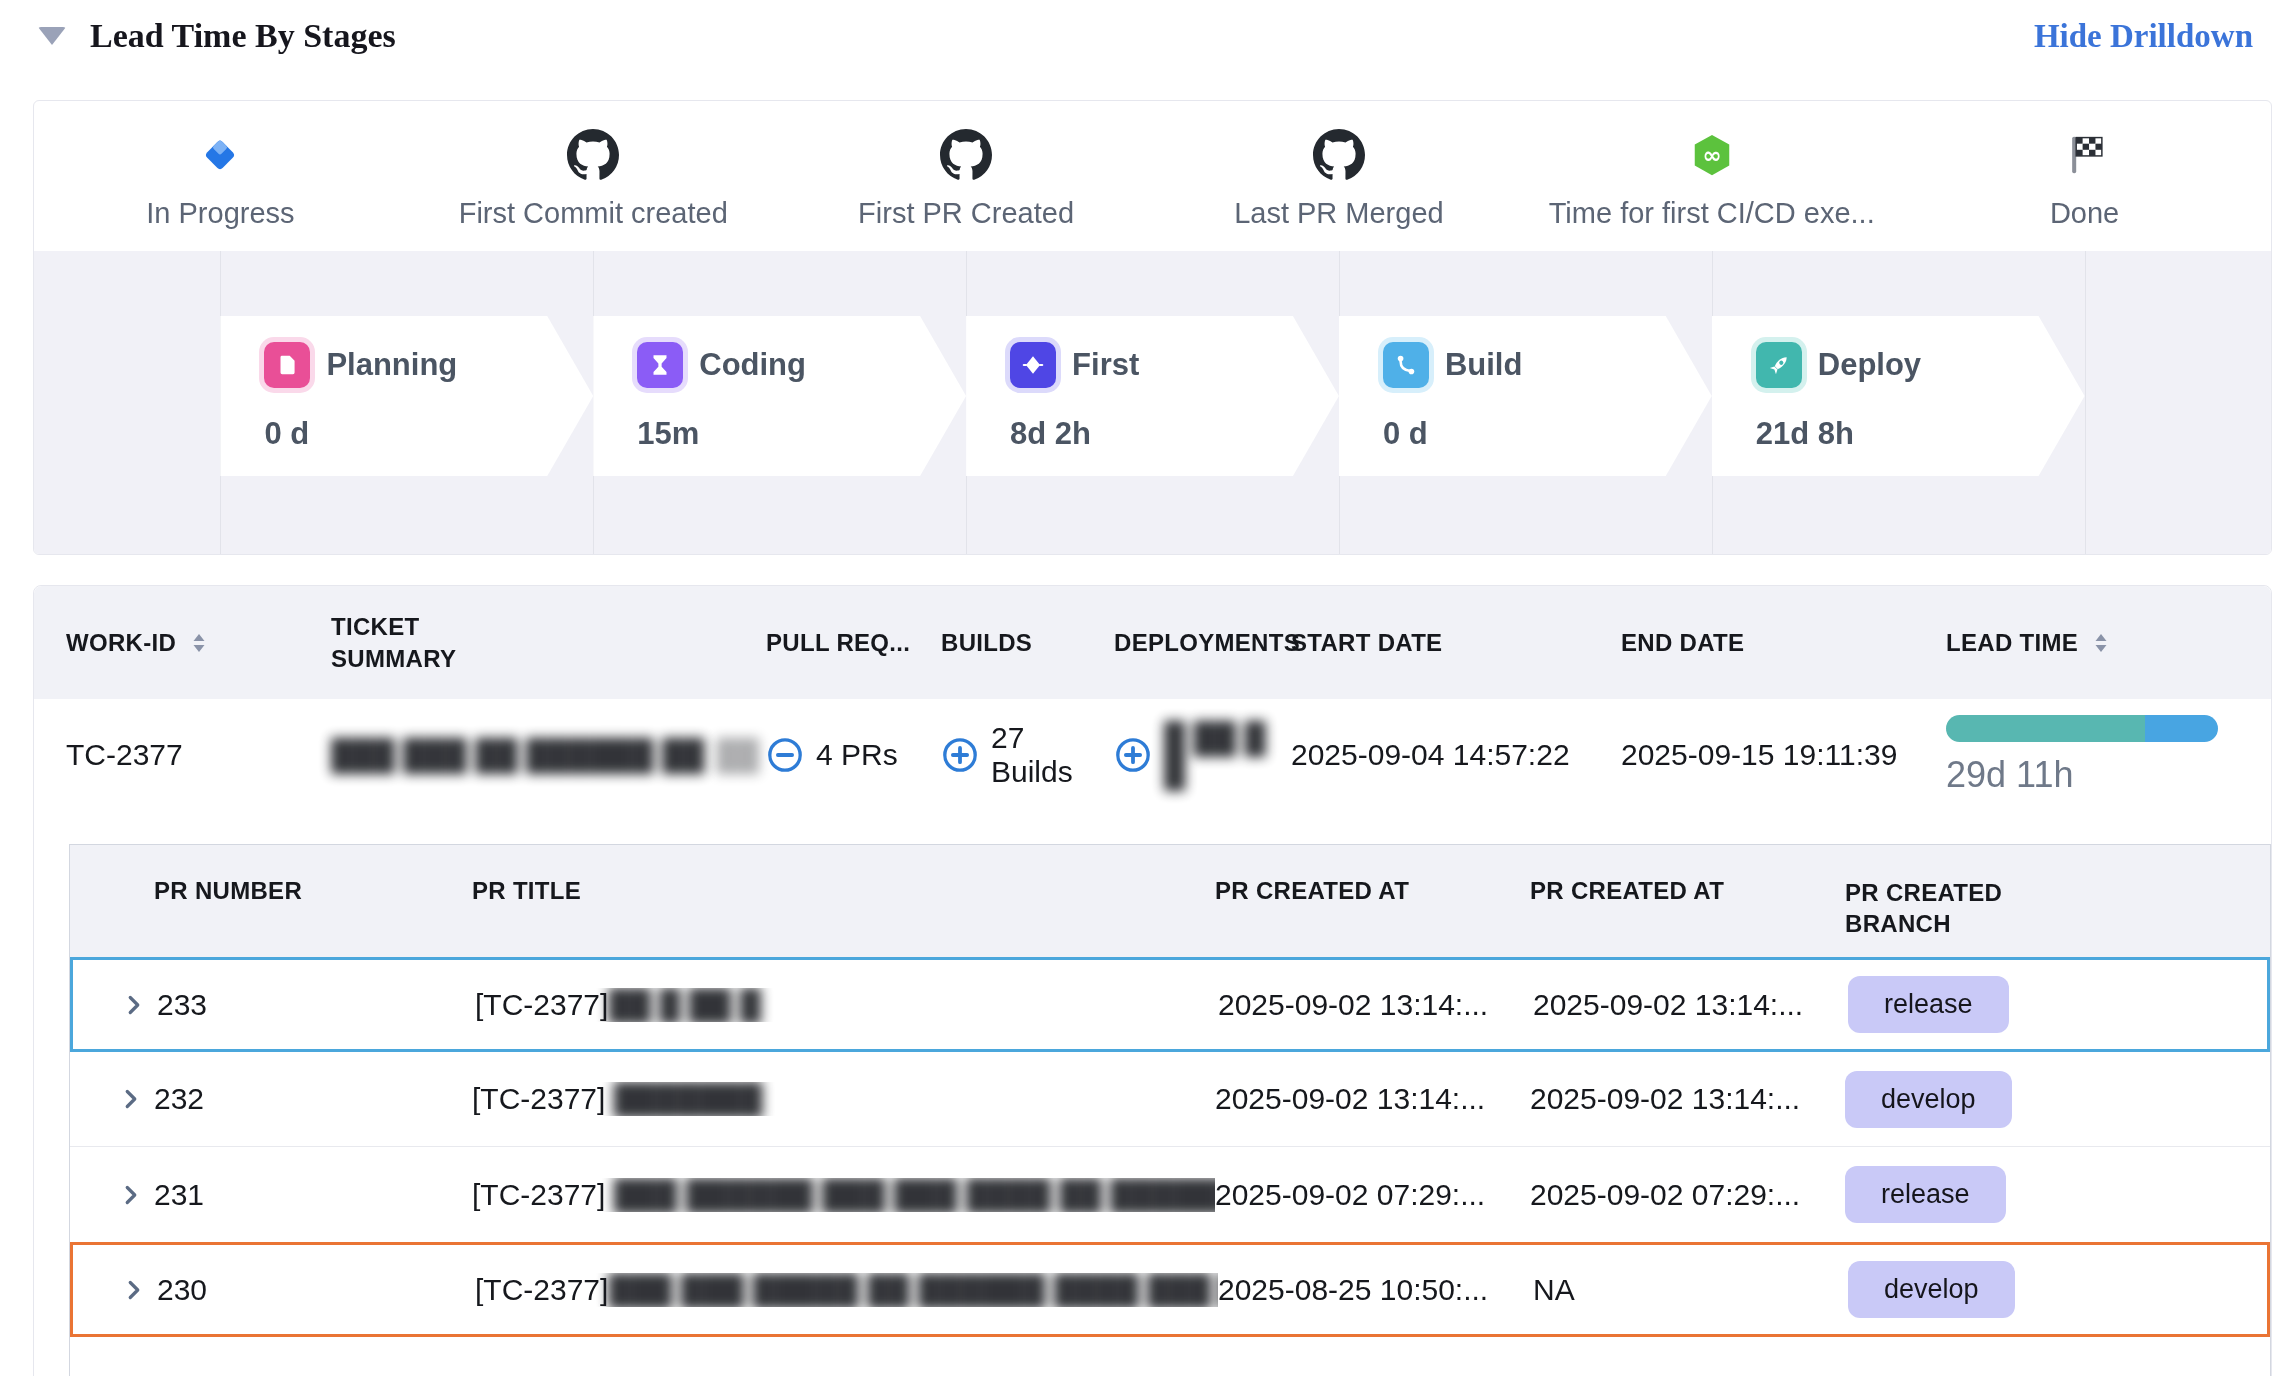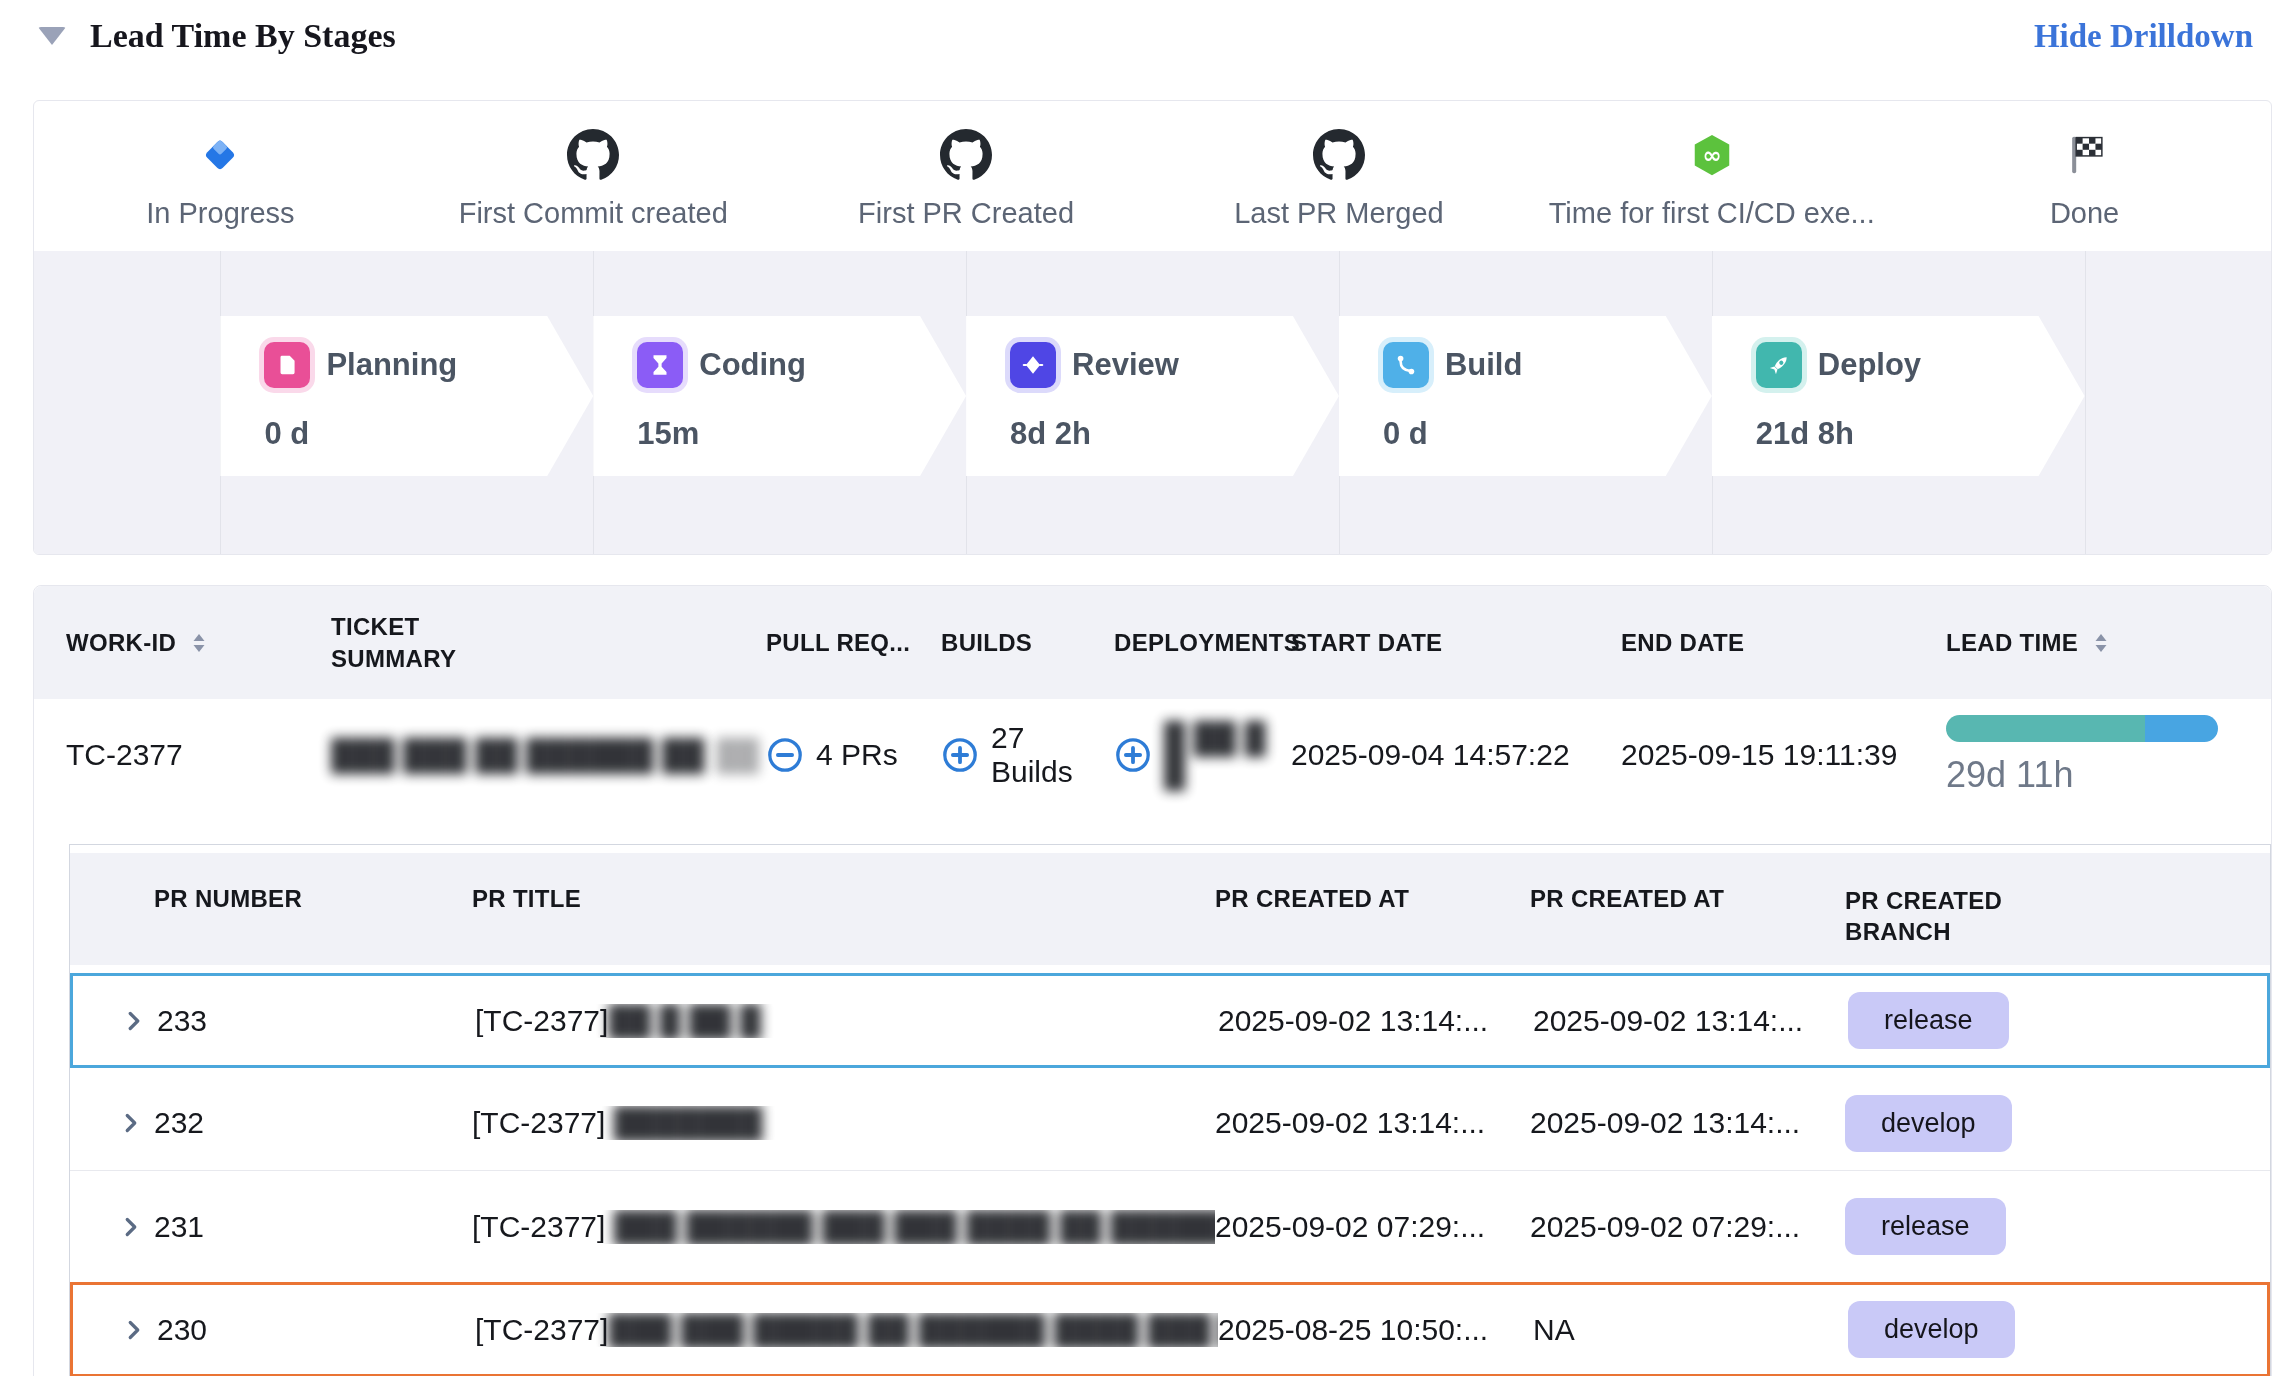--- a/index.html
+++ b/index.html
@@ -58,21 +58,21 @@
   .lead-cell { display:flex; flex-direction:column; gap:12px; align-items:flex-start; }
   .lead-bar { width:272px; height:27px; border-radius:14px; overflow:hidden; display:flex; }
   .seg-teal { width:73%; background:#58b7b1; }
   .seg-blue { width:27%; background:#48a5e2; }
   .lead-text { font-size:36px; color:#6f7989; }
 
   
   .pr-table { position:relative; margin:33px 0 0 35px; width:2202px; height:545px;
     border:1px solid #d3d7e0; background:#fff; }
   .pr-grid { display:grid; grid-template-columns:38px 318px 743px 315px 315px 1fr;
-    padding-left:46px; align-items:center;margin-top:8px; }
+    padding-left:46px; align-items:center; }
   .pr-head { height:112px; background:#f1f2f7; align-items:flex-start; padding-top:32px; }
   .pr-row { height:95px; border-bottom:1px solid #e8e9ee; }
   .pr-row.hl-blue { border:3px solid #4ba7dc; }
   .pr-row.hl-orange { border:3px solid #ea7434; border-bottom:3px solid #ea7434; }
   .pr-row.no-sep { border-bottom:none; }
   .num { font-size:30px; color:#16181d; }
   .pr-title-cell { font-size:30px; color:#16181d; white-space:nowrap; overflow:hidden; }
   .chev { display:flex; align-items:center; }
   .badge { display:inline-block; background:#c9c9f7; color:#15151c; font-size:27px;
     padding:13px 36px; border-radius:12px; }
@@ -196,21 +196,21 @@
 
       <div class="stage-bar b2">
         <div class="stage-head">
           <div class="chip chip-review">
             <svg width="26" height="26" viewBox="0 0 24 24">
                 <path d="M12 4l6.5 8L12 20l-6.5-8z" fill="#fff"></path>
                 <rect x="2.5" y="11" width="4" height="2" rx="1" fill="#fff"></rect>
                 <rect x="17.5" y="11" width="4" height="2" rx="1" fill="#fff"></rect>
               </svg>
           </div>
-          <div class="stage-name">Review</div>
+          <div class="stage-name">First</div>
         </div>
         <div class="stage-value">8d 2h</div>
       </div>
 
       <div class="stage-bar b3">
         <div class="stage-head">
           <div class="chip chip-build">
             <svg width="26" height="26" viewBox="0 0 24 24">
                 <circle cx="7" cy="6" r="2.6" fill="#fff"></circle>
                 <circle cx="17" cy="18" r="2.6" fill="#fff"></circle>

